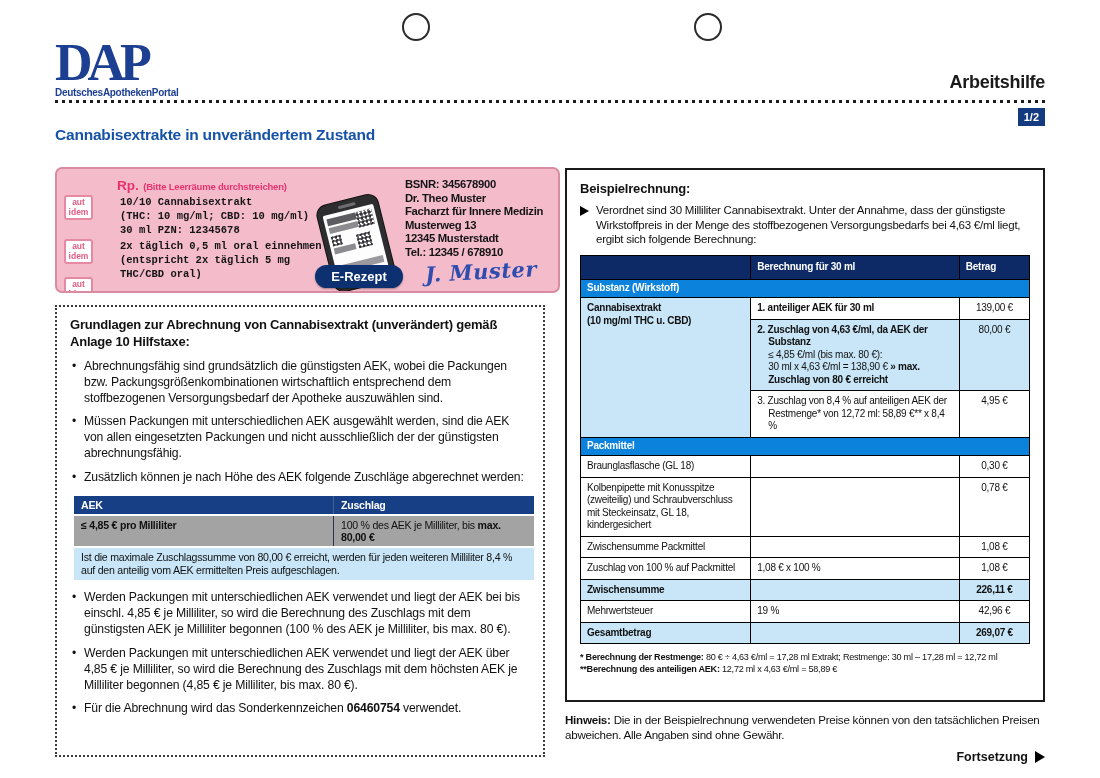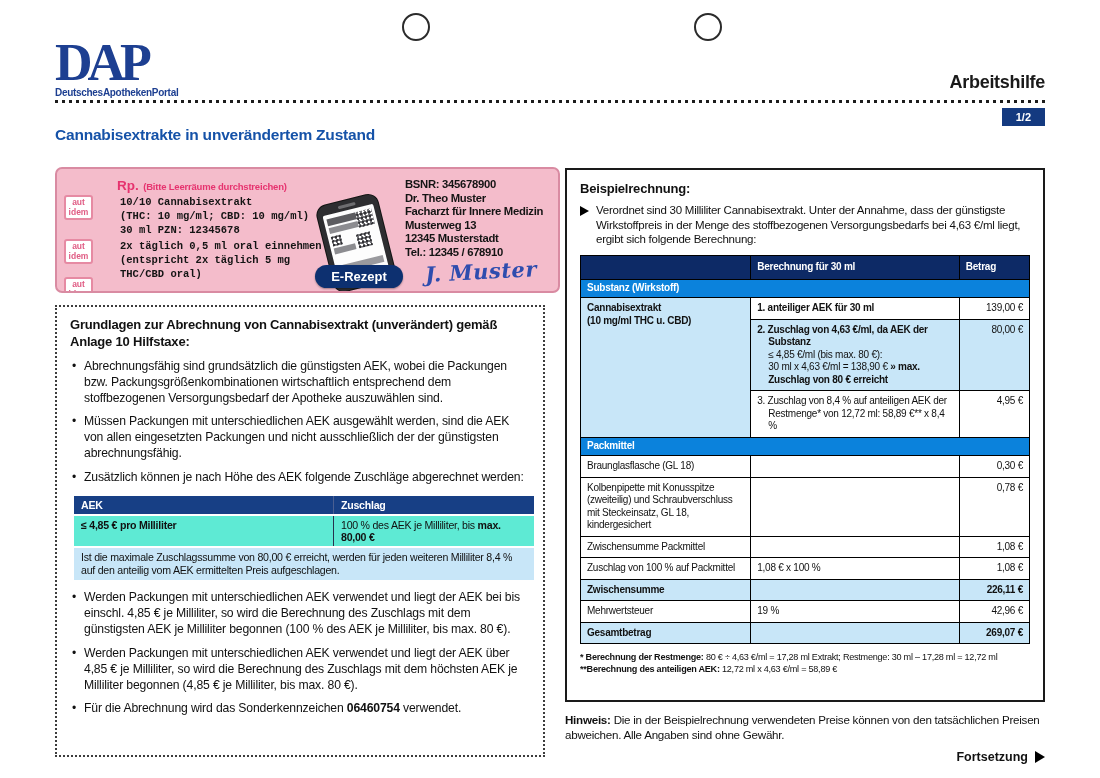--- a/index.html
+++ b/index.html
@@ -10,21 +10,21 @@
   }
   
   .punch-hole{position:absolute;top:13px;width:24px;height:24px;border:2px solid #2b2b2b;border-radius:50%;background:#fff;}
   .hole-1{left:402px;} .hole-2{left:694px;}
   .logo{position:absolute;left:55px;top:40px;width:220px;}
   .logo-word{font-family:"Liberation Serif", serif;font-weight:bold;font-size:52px;line-height:46px;color:#1d3f91;letter-spacing:-5px;}
   .logo-sub{font-size:10px;font-weight:bold;color:#1d3f91;letter-spacing:-0.3px;margin-top:1px;}
   .doc-type{position:absolute;right:55px;top:72px;font-size:18px;font-weight:bold;color:#1a1a1a;letter-spacing:-0.3px;}
   .dotted-rule{position:absolute;left:55px;right:55px;top:100px;height:3px;
     background-image:repeating-linear-gradient(90deg,#1c1c1c 0 2.6px,transparent 2.6px 7px);}
-  .page-badge{position:absolute;right:55px;top:108px;background:#143a80;color:#fff;font-size:11px;font-weight:bold;padding:3px 14px;}
+  .page-badge{position:absolute;right:55px;top:108px;background:#143a80;color:#fff;font-size:11px;font-weight:bold;padding:3px 6px;}
   .doc-title{position:absolute;left:55px;top:126px;font-size:15.5px;font-weight:bold;color:#1552a8;letter-spacing:-0.2px;}
 
   
   .rx-box{position:absolute;left:55px;top:167px;width:505px;height:126px;background:#f4bccb;border:2px solid #d98ba2;border-radius:7px;overflow:hidden;box-sizing:border-box;}
   .rp-line{position:absolute;left:60px;top:7px;color:#e6336f;}
   .rp-label{font-weight:bold;font-size:13.5px;}
   .rp-note{font-size:9.5px;font-weight:bold;letter-spacing:-0.2px;}
   .aut-box{position:absolute;left:7px;width:29px;background:#fff;border:2px solid #e68aa3;border-radius:3px;color:#e05c84;font-size:8.5px;font-weight:bold;line-height:1.12;text-align:center;padding:1px 0;box-sizing:border-box;}
   .aut-1{top:26px;} .aut-2{top:70px;} .aut-3{top:108px;}
   .rx-mono{position:absolute;font-family:"Liberation Mono", monospace;font-weight:bold;font-size:10.5px;line-height:14px;color:#141414;white-space:nowrap;}
@@ -48,40 +48,40 @@
   .signature{position:absolute;left:368px;top:90px;font-family:"DejaVu Serif", serif;font-style:italic;font-weight:bold;font-size:21px;color:#2f4dae;transform:rotate(-3deg);letter-spacing:0.5px;}
 
   
   .left-box{position:absolute;left:55px;top:305px;width:490px;height:452px;border:2px dotted #3c3c3c;box-sizing:border-box;padding:10px 13px;overflow:hidden;}
   .lb-heading{font-size:13px;font-weight:bold;letter-spacing:-0.2px;line-height:1.3;margin-bottom:7px;}
   .bullet{position:relative;padding-left:14px;font-size:12.2px;line-height:1.3;letter-spacing:-0.15px;margin:8px 0;}
   .bullet::before{content:"•";position:absolute;left:2px;top:0;}
   .aek-table{width:100%;border-collapse:separate;border-spacing:0 2px;margin:6px 0 4px 4px;font-size:10.6px;letter-spacing:-0.25px;}
   .aek-table td{padding:3px 7px;vertical-align:top;}
   .aek-head td{background:#173f85;color:#fff;font-weight:bold;}
-  .aek-r1 td{background:#5eead4;font-weight:bold;}
+  .aek-r1 td{background:#a3a3a3;font-weight:bold;}
   .aek-r2 td{background:#fff;font-weight:bold;}
   .aek-r1 td.z, .aek-r2 td.z{font-weight:normal;}
   .aek-table td.z{border-left:1px solid #27324e;}
   .aek-head td.z{border-left:1px solid #4a5f92;}
   .aek-col1{width:245px;}
   .aek-note td{background:#c8e6f8;font-weight:normal;line-height:1.25;}
 
   
   .right-box{position:absolute;left:565px;top:168px;width:480px;height:534px;border:2px solid #1a1a1a;box-sizing:border-box;padding:11px 13px;overflow:hidden;}
   .rb-heading{font-size:13px;font-weight:bold;letter-spacing:-0.2px;margin-bottom:7px;}
   .rb-intro{display:flex;gap:7px;font-size:11.5px;line-height:1.28;letter-spacing:-0.25px;margin-bottom:8px;}
   .tri-right{width:0;height:0;border-left:9px solid #000;border-top:5.5px solid transparent;border-bottom:5.5px solid transparent;margin-top:3px;flex:0 0 auto;}
   .calc-table{width:100%;border-collapse:collapse;font-size:10px;letter-spacing:-0.25px;line-height:1.25;}
   .calc-table td{border:1px solid #000;padding:4px 6px;vertical-align:top;background:#fff;}
   .ct-head td{background:#0d2a66;color:#fff;font-weight:bold;border-color:#000;padding:5px 6px;}
   .ct-section td{background:#0b82dc;color:#fff;font-weight:bold;padding:2.5px 6px;}
   .col-name{width:168px;} .col-calc{width:214px;} .col-sum{width:60px;}
   .cell-substanz{background:#c8e6f8 !important;font-weight:bold;}
-  .betrag{text-align:right;white-space:nowrap;margin-top:12px;}
+  .betrag{text-align:center;white-space:nowrap;margin-top:12px;}
   .shade td{background:#c8e6f8;}
   .bold-row td{font-weight:bold;}
   .hang{padding-left:11px;text-indent:-11px;}
   .shade-cell{background:#c8e6f8 !important;}
   .footnotes{margin-top:7px;font-size:9.1px;letter-spacing:-0.25px;line-height:1.35;}
   .fn b{letter-spacing:-0.25px;}
 
   
   .hinweis{position:absolute;left:565px;top:713px;width:480px;font-size:11.6px;line-height:1.28;letter-spacing:-0.25px;}
   .fortsetzung{position:absolute;right:55px;top:750px;font-size:12.5px;font-weight:bold;display:flex;align-items:center;gap:7px;}

